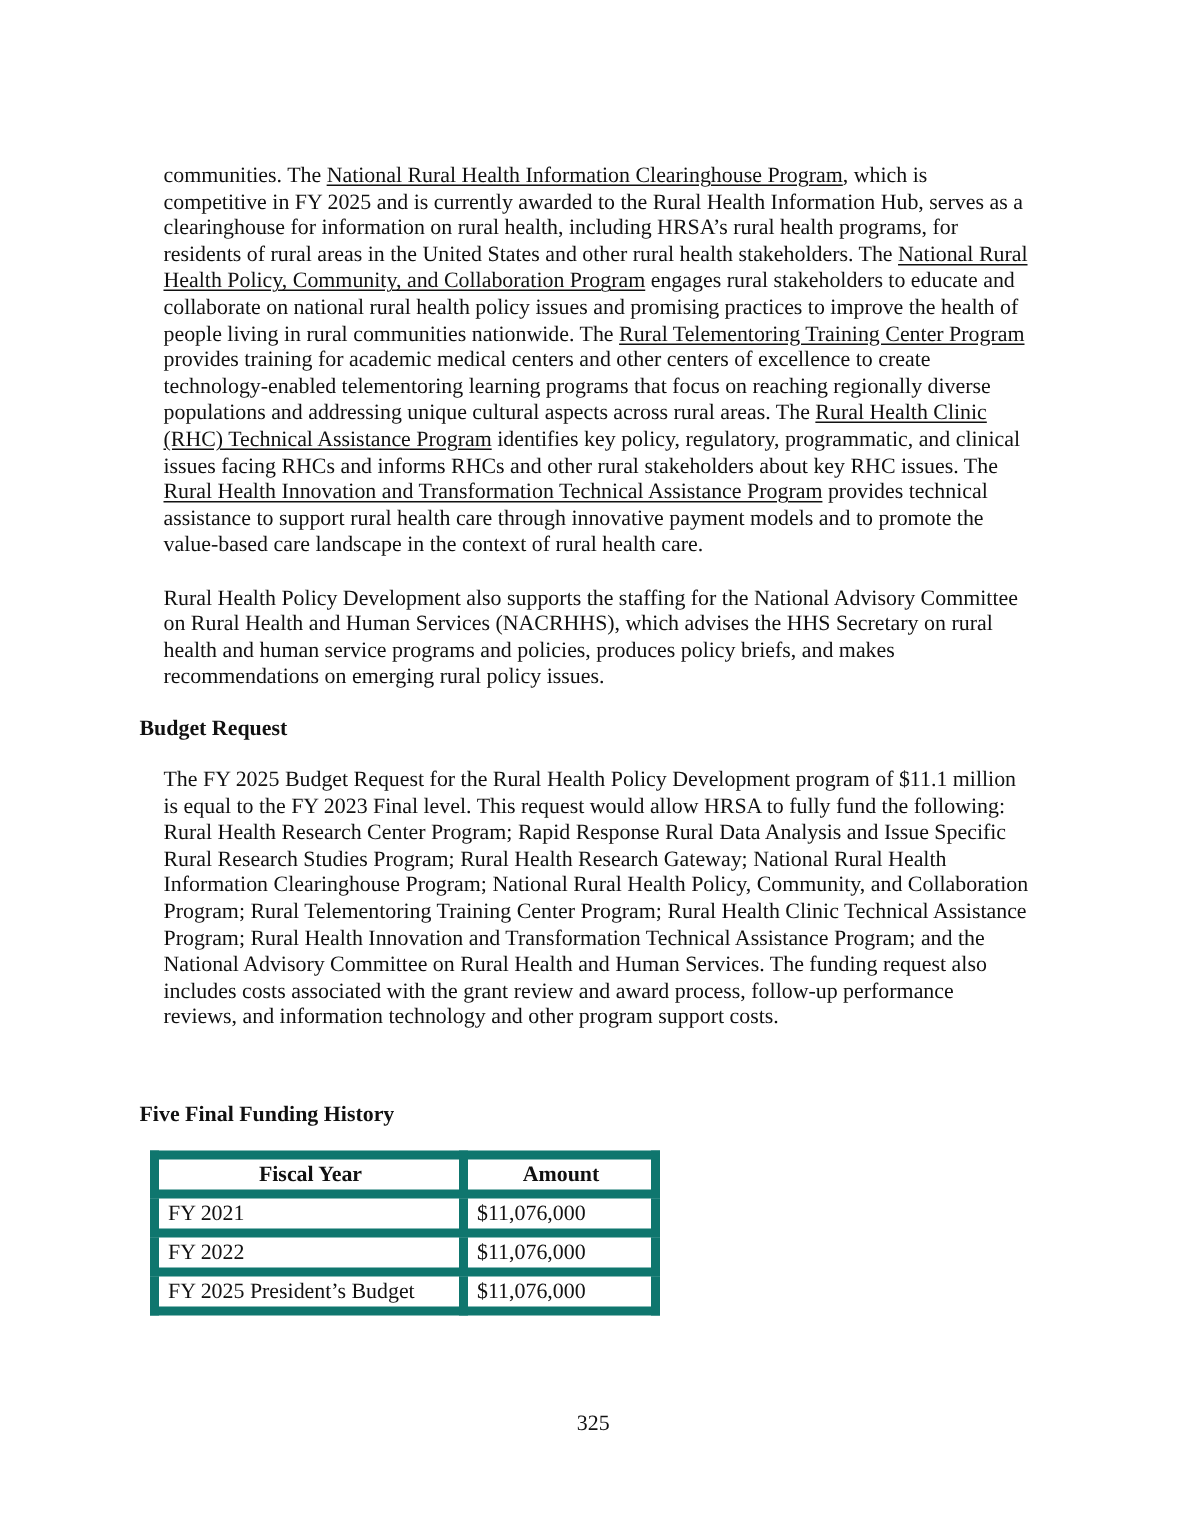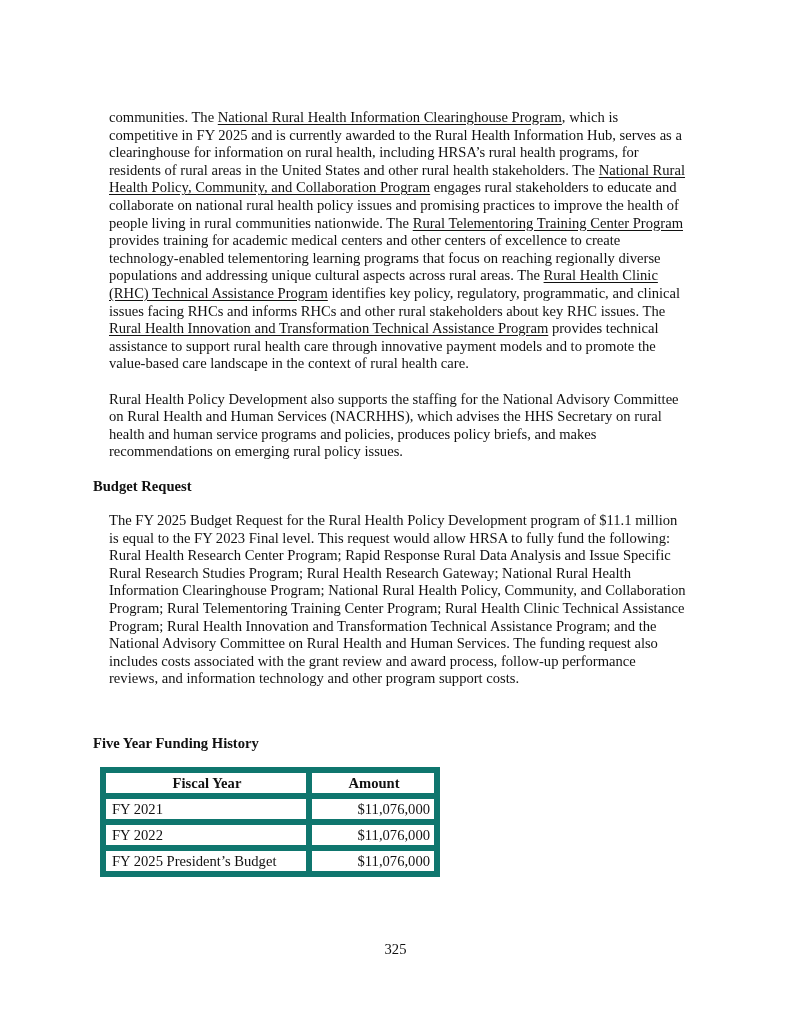--- a/index.html
+++ b/index.html
@@ -10,40 +10,40 @@
   .para { margin-bottom:17.6px; }
   u { text-decoration:underline; text-underline-offset:2px; }
   h2 { margin:0; font-size:14.6px; line-height:17.6px; font-weight:bold; }
   .h-budget { margin-bottom:8px; }
   .h-history { position:absolute; left:93px; top:735px; }
   table { position:absolute; left:100px; top:767px; border-collapse:collapse;
           font-size:14.6px; }
   td, th { border:6px solid #0f766e; padding:0 4px 0 6px; height:20px; line-height:20px; }
   th { font-weight:bold; text-align:center; }
   .c1 { width:190px; }
-  .c2 { width:112px; text-align:right; }
+  .c2 { width:112px; text-align:left; }
   th.c2 { text-align:center; }
   .pnum { position:absolute; top:941px; left:0; width:791px; text-align:center;
           font-size:14.6px; padding-left:0; }
   .pnum span { margin-left:0;text-align:right; }
 </style>
 </head>
 <body>
 
 <div class="page">
   <p class="para"><span>communities. The </span><u>National Rural Health Information Clearinghouse Program</u><span>, which is competitive in FY 2025 and is currently awarded to the Rural Health Information Hub, serves as a clearinghouse for information on rural health, including HRSA’s rural health programs, for residents of rural areas in the United States and other rural health stakeholders. The </span><u>National Rural Health Policy, Community, and Collaboration Program</u><span> engages rural stakeholders to educate and collaborate on national rural health policy issues and promising practices to improve the health of people living in rural communities nationwide. The </span><u>Rural Telementoring Training Center Program</u><span> provides training for academic medical centers and other centers of excellence to create technology-enabled telementoring learning programs that focus on reaching regionally diverse populations and addressing unique cultural aspects across rural areas. The </span><u>Rural Health Clinic (RHC) Technical Assistance Program</u><span> identifies key policy, regulatory, programmatic, and clinical issues facing RHCs and informs RHCs and other rural stakeholders about key RHC issues. The </span><u>Rural Health Innovation and Transformation Technical Assistance Program</u><span> provides technical assistance to support rural health care through innovative payment models and to promote the value-based care landscape in the context of rural health care.</span></p>
 
   <p class="para">Rural Health Policy Development also supports the staffing for the National Advisory Committee on Rural Health and Human Services (NACRHHS), which advises the HHS Secretary on rural health and human service programs and policies, produces policy briefs, and makes recommendations on emerging rural policy issues.</p>
 
   <h2 class="h-budget">Budget Request</h2>
 
   <p>The FY 2025 Budget Request for the Rural Health Policy Development program of $11.1 million is equal to the FY 2023 Final level. This request would allow HRSA to fully fund the following: Rural Health Research Center Program; Rapid Response Rural Data Analysis and Issue Specific Rural Research Studies Program; Rural Health Research Gateway; National Rural Health Information Clearinghouse Program; National Rural Health Policy, Community, and Collaboration Program; Rural Telementoring Training Center Program; Rural Health Clinic Technical Assistance Program; Rural Health Innovation and Transformation Technical Assistance Program; and the National Advisory Committee on Rural Health and Human Services. The funding request also includes costs associated with the grant review and award process, follow-up performance reviews, and information technology and other program support costs.</p>
 </div>
 
-<h2 class="h-history">Five Year Funding History</h2>
+<h2 class="h-history">Five Final Funding History</h2>
 
 <table>
   <tbody>
       <tr>
     <th class="c1">Fiscal Year</th>
     <th class="c2">Amount</th>
   </tr>
   <tr>
     <td class="c1">FY 2021</td>
     <td class="c2">$11,076,000</td>

